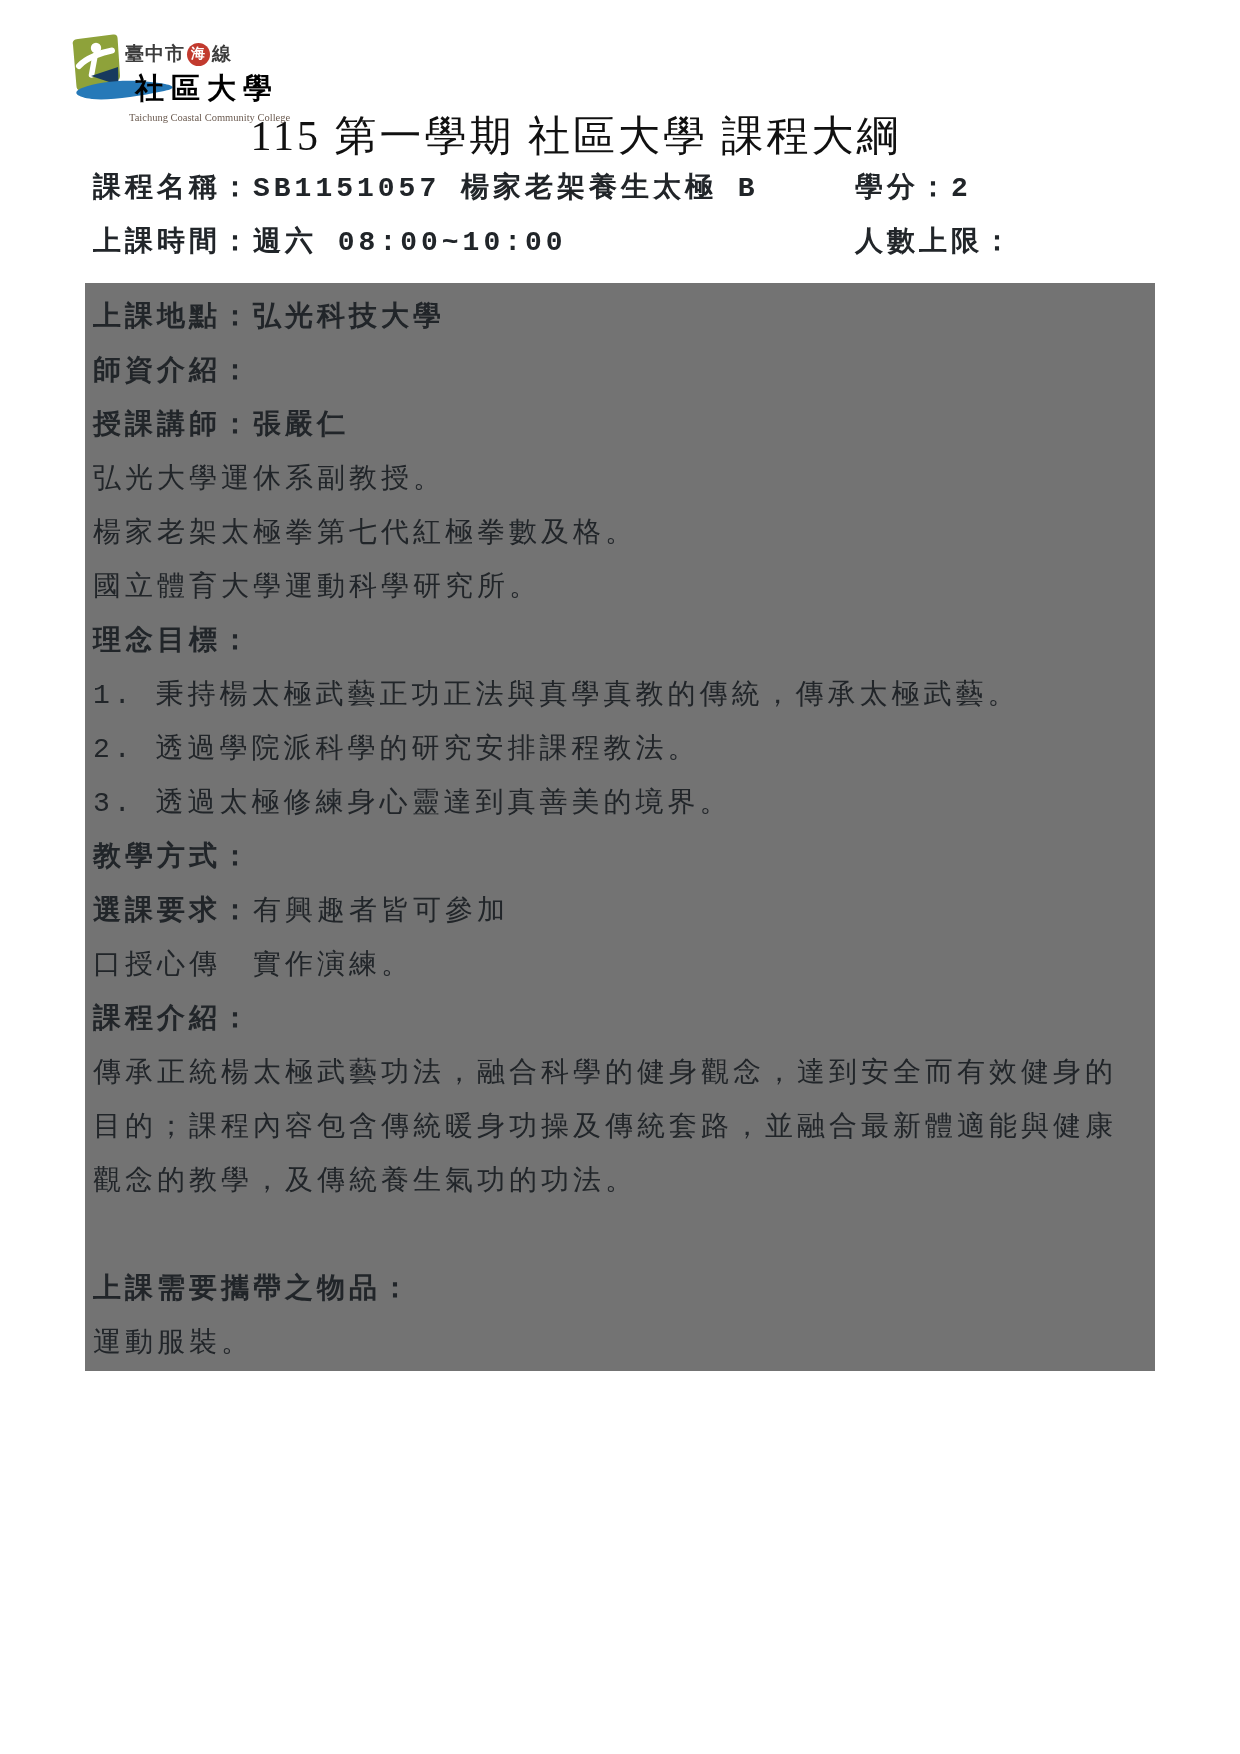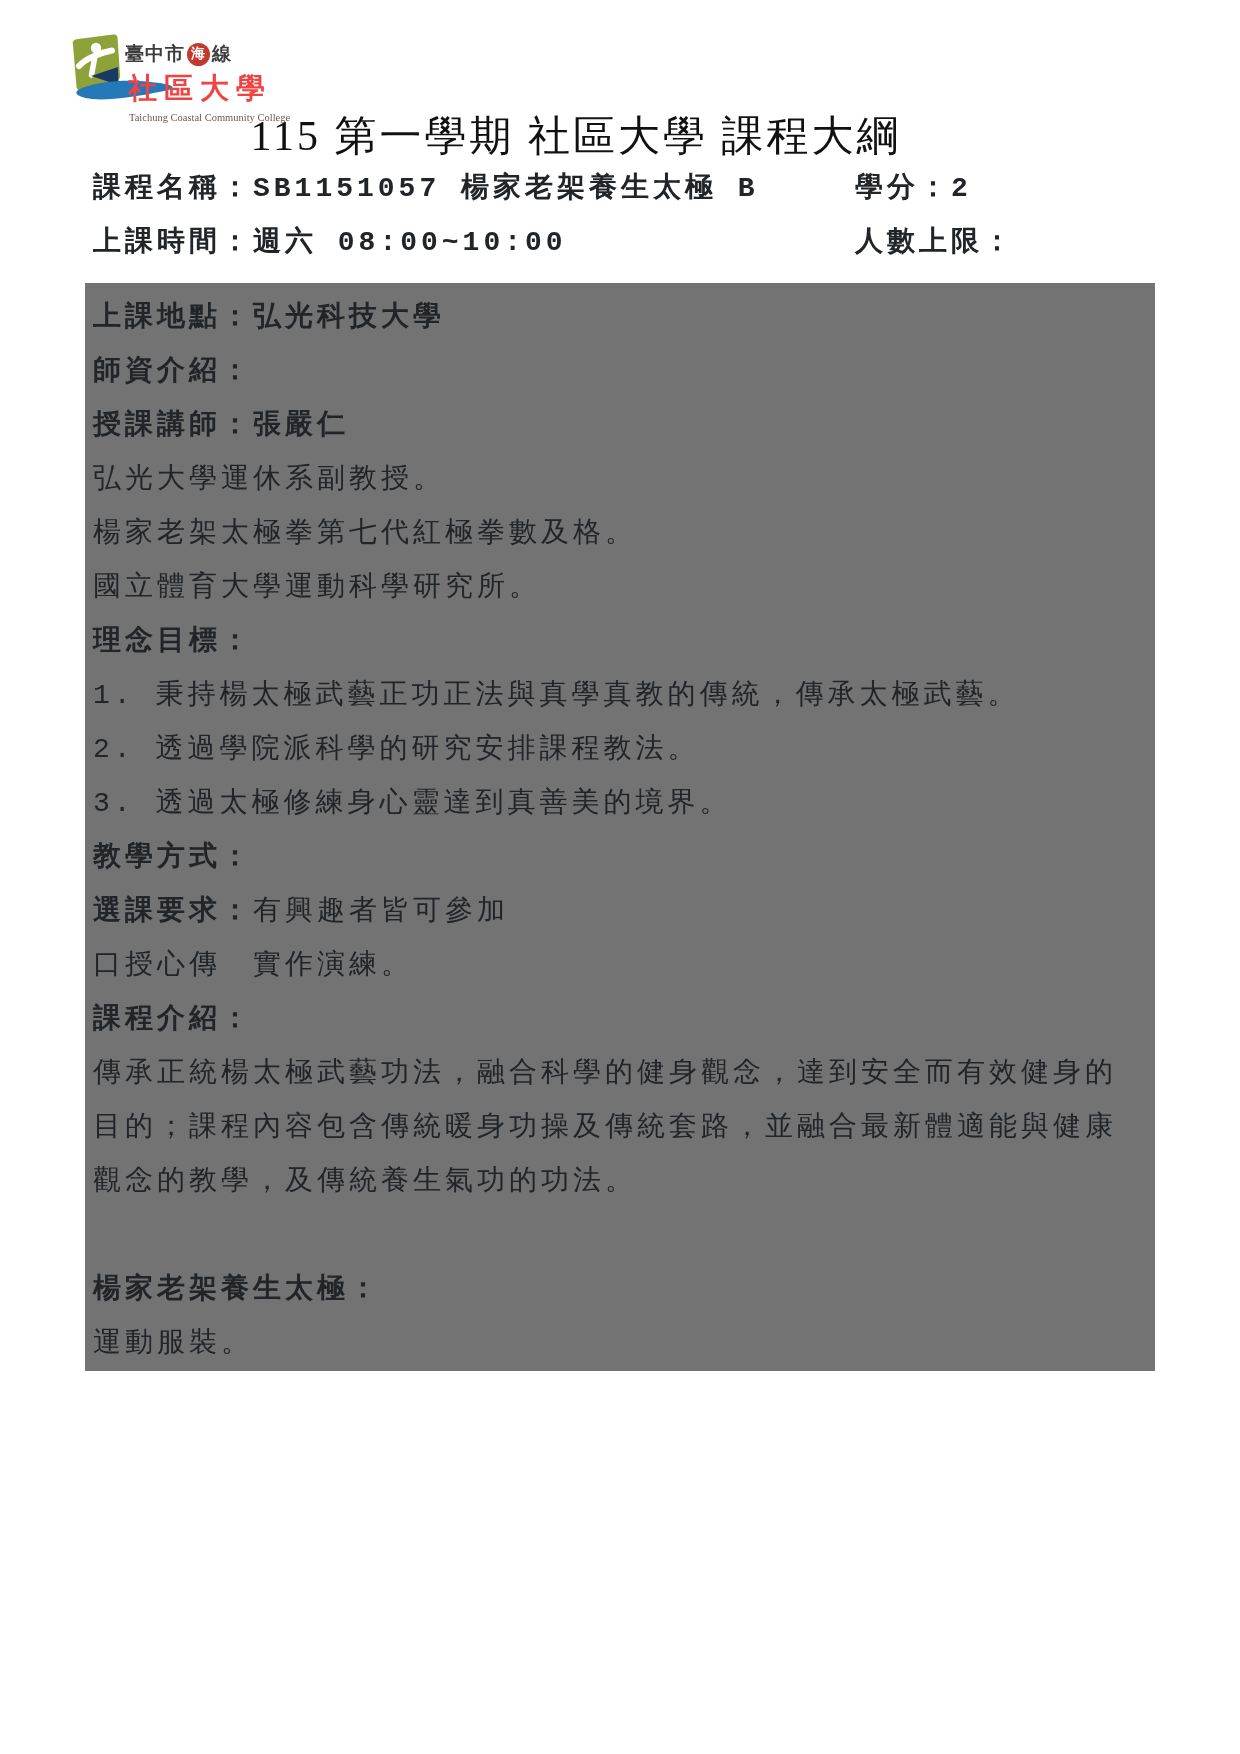--- a/index.html
+++ b/index.html
@@ -20,23 +20,23 @@
   .logo-art { position: absolute; left: 0; top: 0; }
   .logo-texts { position: absolute; left: 70px; top: 8px; width: 160px; }
   .logo-row1 { font-size: 19px; font-weight: 700; color: #3d3d3d; letter-spacing: 1px; display: flex; align-items: center; }
   .logo-seal {
     display: inline-flex; align-items: center; justify-content: center;
     width: 23px; height: 23px; border-radius: 50%;
     background: #c23a2e; color: #ffffff; font-size: 14px; font-weight: 700;
     margin: 0 2px;
   }
   .logo-row2 {
-    margin-top: 2px; margin-left: 3px;
+    margin-top: 2px; margin-left: 10px;
     font-family: "Liberation Serif", "DejaVu Serif", serif;
-    font-size: 29px; font-weight: 700; color: #ef4444; letter-spacing: 7px;
+    font-size: 29px; font-weight: 700; color: #000000; letter-spacing: 7px;
     white-space: nowrap;
   }
   .logo-row3 {
     margin-top: 3px; margin-left: 4px;
     font-family: "Liberation Serif", "DejaVu Serif", serif;
     font-size: 10.5px; color: #6b5b50; white-space: nowrap;
   }
 
   
   .doc-title {
@@ -174,21 +174,21 @@
         <span class="val">目的；課程內容包含傳統暖身功操及傳統套路，並融合最新體適能與健康</span>
       </div>
       <div class="line">
         <span class="val">觀念的教學，及傳統養生氣功的功法。</span>
       </div>
 
 
       <div class="line blank"></div>
 
       <div class="line">
-        <span class="lbl">楊家老架養生太極：</span>
+        <span class="lbl">上課需要攜帶之物品：</span>
       </div>
       <div class="line">
         <span class="val">運動服裝。</span>
       </div>
 
     </div>
   </div>
 </div>
 
 </body></html>

